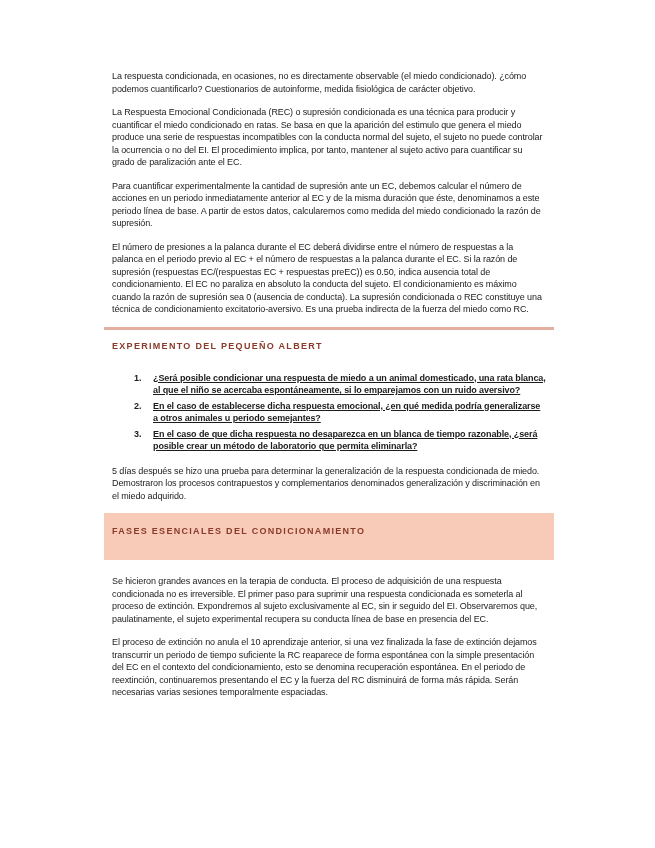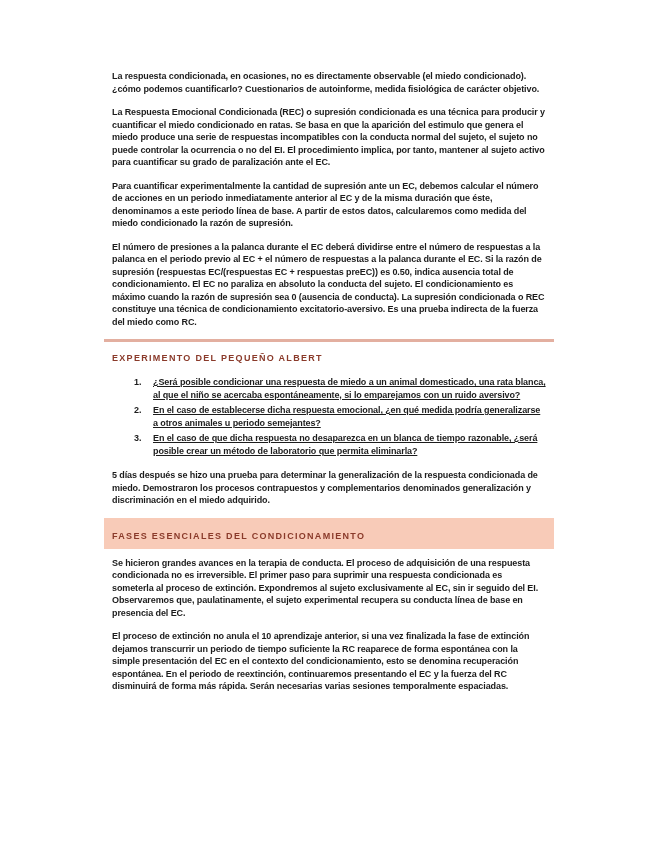--- a/index.html
+++ b/index.html
@@ -16,36 +16,36 @@
     font-family: "Liberation Sans", sans-serif;
   }
   .content {
     position: absolute;
     left: 112px;
     top: 70px;
     width: 434px;
   }
   .body-text {
     font-size: 9px;
-    font-weight: 700;
+    font-weight: 400;
     line-height: 12.5px;
     letter-spacing: -0.1px;
     color: #1c1c1c;
     margin: 0 0 11px 0;
     text-align: left;
   }
   .section-heading-ruled {
     border-top: 3px solid #e3afa0;
-    margin: 4px -8px 11px -8px;
+    margin: 4px -8px 19px -8px;
     padding: 5px 8px 0 8px;
   }
   .section-heading-band {
     background: #f8cbb8;
-    margin: 6px -8px 8px -8px;
-    padding: 7px 8px 6px 8px;
+    margin: 6px -8px 15px -8px;
+    padding: 7px 8px 22px 8px;
   }
   .heading-text {
     font-size: 9px;
     font-weight: 700;
     letter-spacing: 1.3px;
     color: #8a3a2a;
   }
   .numbered-list {
     margin: 0 0 12px 22px;
   }

